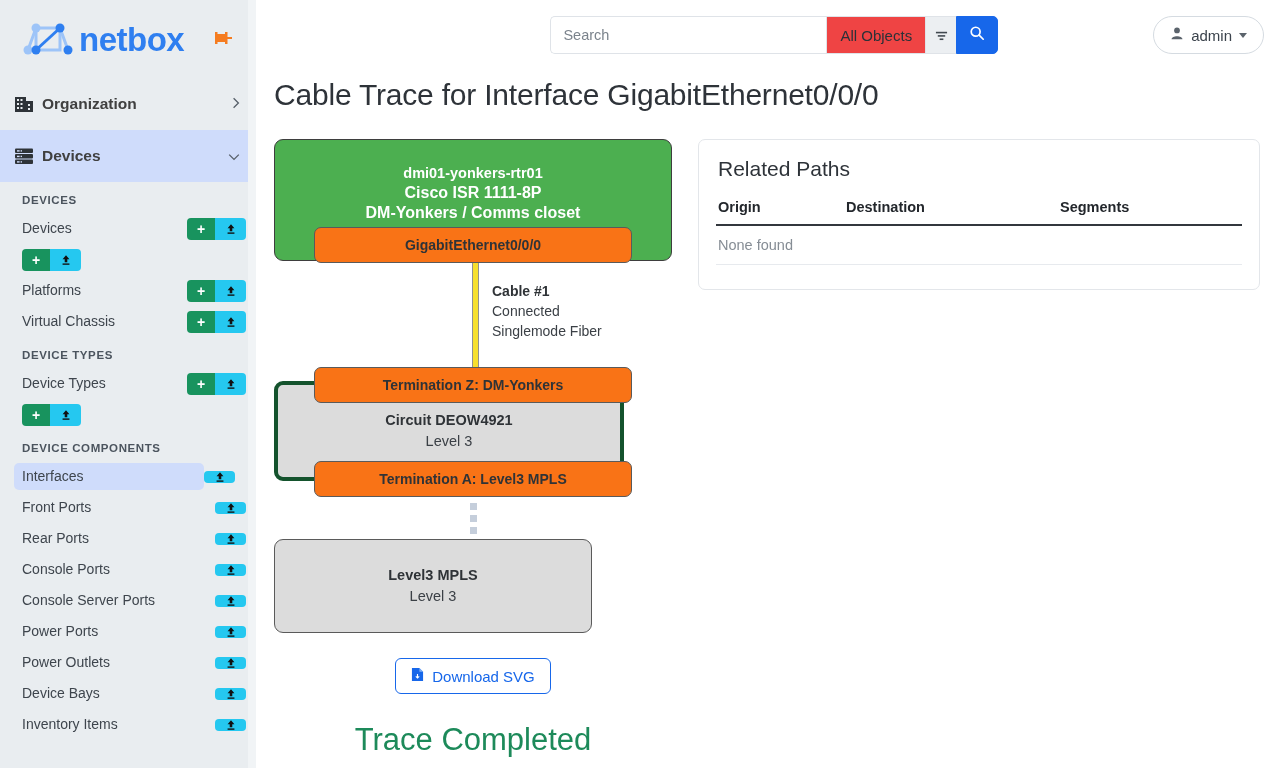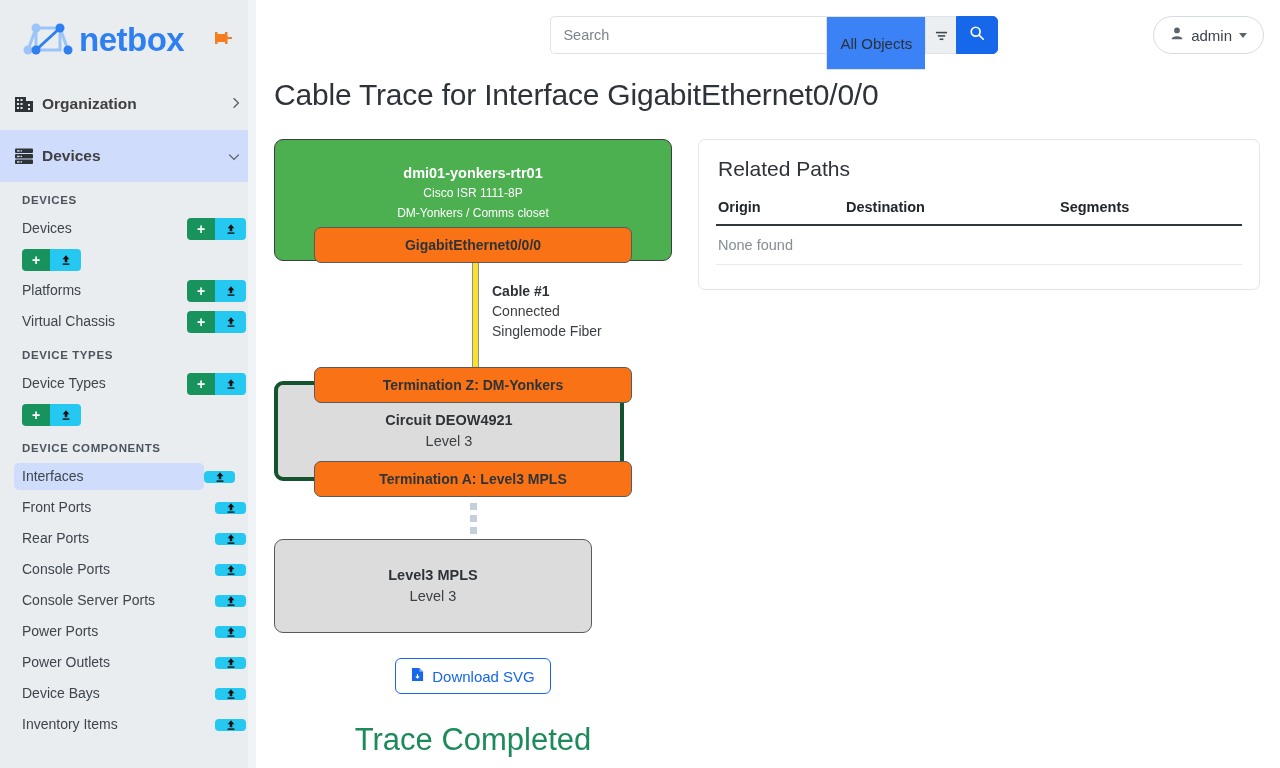--- a/index.html
+++ b/index.html
@@ -78,21 +78,21 @@
   }
   .search-wrap { margin-left: auto; display: flex; height: 38px; }
   .search-input {
     width: 276px; height: 38px; border: 1px solid #dfe3e8;
     border-right: none; border-radius: 5px 0 0 5px; padding: 0 12px;
     font-size: 14.5px; color: #333; outline: none; background: #fff;
     font-family: "Liberation Sans", sans-serif;
   }
   .search-input::placeholder { color: #7b838c; }
   .all-objects {
-    height: 54px; background: #3b82f6; border: 1px solid #dfe3e8;
+    height: 38px; background: #ef4444; border: 1px solid #dfe3e8;
     border-right: none; display: flex; align-items: center;
     padding: 0 13px; font-size: 15px; color: #2b3138; cursor: pointer;
   }
   .filter-btn {
     height: 38px; width: 31px; background: #eceff2; border: 1px solid #dfe3e8;
     border-right: none; display: flex; align-items: center;
     justify-content: center; cursor: pointer;
   }
   .go-btn {
     height: 38px; width: 42px; background: #1767ea; border: 1px solid #1767ea;
@@ -117,21 +117,21 @@
   .paths-col { flex: 1; }
 
   
   .trace { position: relative; }
   .node-device {
     width: 398px; background: #4caf50; border: 1px solid #3e3e3e;
     border-radius: 9px; padding: 23px 10px 37px; text-align: center;
     color: #fff;
   }
   .node-device .t1 { font-size: 14.5px; font-weight: 700; line-height: 20px; }
-  .node-device .t2 { font-size: 12px; font-weight: 400; line-height: 20px; }
+  .node-device .t2 { font-size: 16px; font-weight: 700; line-height: 20px; }
   .node-term {
     width: 318px; margin: -34px auto 0; background: #f97316;
     border: 1px solid #5a5a5a; border-radius: 7px;
     height: 36px; display: flex; align-items: center; justify-content: center;
     font-size: 14px; font-weight: 700; color: #2f3337; position: relative; z-index: 3;
   }
   .cable-seg { position: relative; height: 104px; }
   .cable-line {
     position: absolute; left: 198px; top: 0; width: 7px; height: 104px;
     background: #f7e02e; border-left: 1px solid #909090; border-right: 1px solid #909090;

